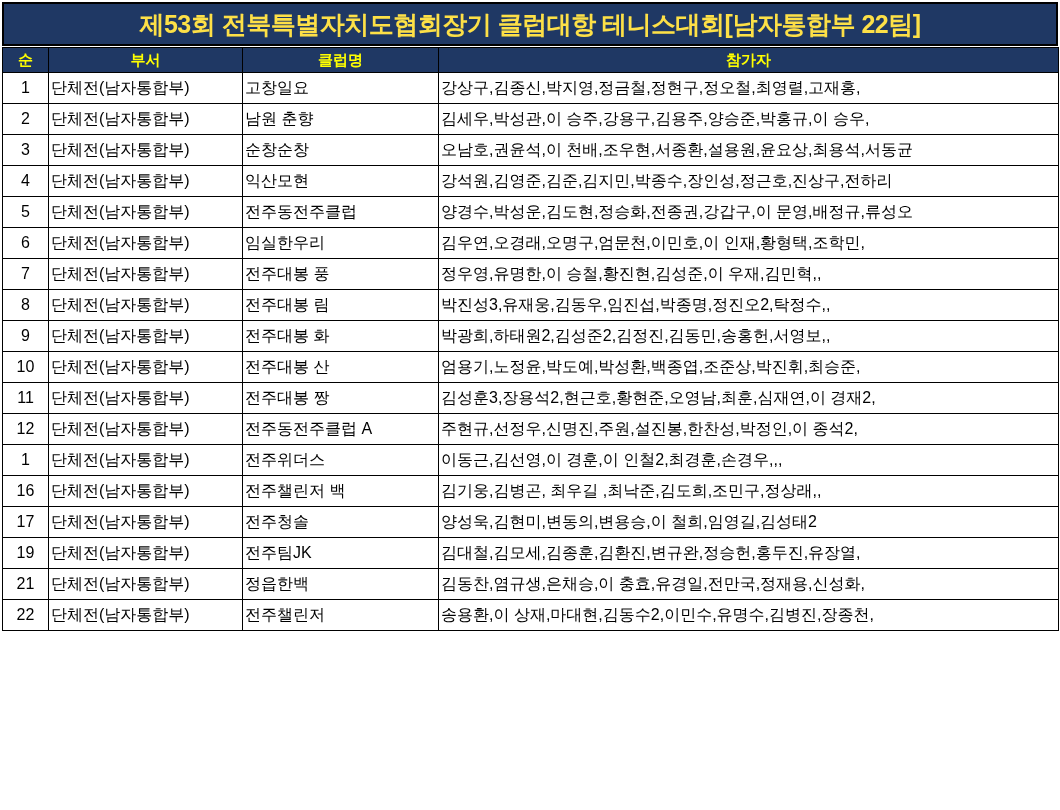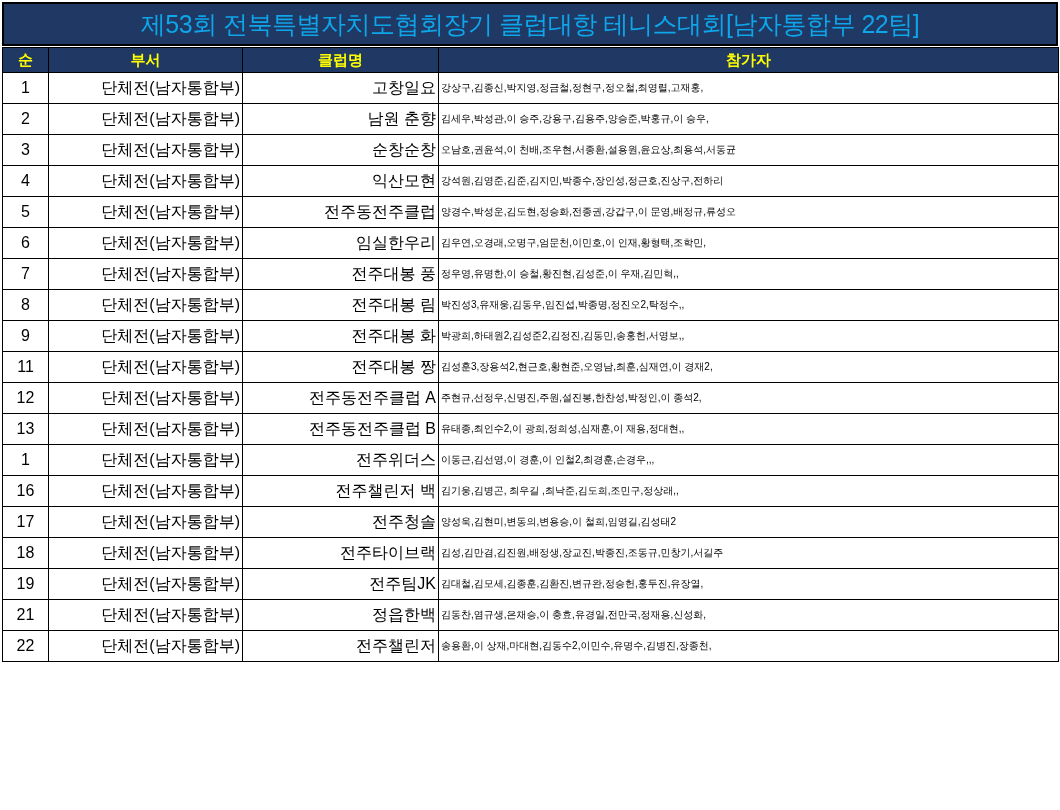--- a/index.html
+++ b/index.html
@@ -23,23 +23,23 @@
     height: 44px;
     margin: 2px 2px 0 2px;
     background: #1f3864;
     border: 2px solid #000000;
     display: flex;
     align-items: center;
     justify-content: center;
     box-sizing: border-box;
   }
   .title-text {
-    color: #0ea5e9;
+    color: #fde047;
     font-size: 25px;
-    font-weight: normal;
+    font-weight: bold;
     letter-spacing: -0.5px;
     white-space: nowrap;
   }
   table.grid {
     border-collapse: collapse;
     table-layout: fixed;
     width: 1056px;
     margin: 1px 2px 0 2px;
   }
   table.grid th, table.grid td {
@@ -60,29 +60,29 @@
   tbody td {
     height: 31px;
     font-size: 16px;
     color: #000000;
     background: #ffffff;
   }
   td.c-no {
     text-align: center;
   }
   td.c-dept {
-    text-align: right;
+    text-align: left;
   }
   td.c-club {
-    text-align: right;
+    text-align: left;
   }
   td.c-players {
     text-align: left;
     padding-left: 6px;
-    font-size: 10px;
+    font-size: 16px;
     margin-left: 31px;
   }
   col.w-no { width: 46px; }
   col.w-dept { width: 194px; }
   col.w-club { width: 196px; }
   col.w-players { width: 620px; }
 </style>
 </head>
 <body>
 
@@ -156,62 +156,56 @@
         <td class="c-club">전주대봉 림</td>
         <td class="c-players">박진성3,유재웅,김동우,임진섭,박종명,정진오2,탁정수,,</td>
       </tr>
       <tr>
         <td class="c-no">9</td>
         <td class="c-dept">단체전(남자통합부)</td>
         <td class="c-club">전주대봉 화</td>
         <td class="c-players">박광희,하태원2,김성준2,김정진,김동민,송홍헌,서영보,,</td>
       </tr>
       <tr>
+        <td class="c-no">10</td>
+        <td class="c-dept">단체전(남자통합부)</td>
+        <td class="c-club">전주대봉 산</td>
+        <td class="c-players">엄용기,노정윤,박도예,박성환,백종엽,조준상,박진휘,최승준,</td>
+      </tr>
+      <tr>
         <td class="c-no">11</td>
         <td class="c-dept">단체전(남자통합부)</td>
         <td class="c-club">전주대봉 짱</td>
         <td class="c-players">김성훈3,장용석2,현근호,황현준,오영남,최훈,심재연,이 경재2,</td>
       </tr>
       <tr>
         <td class="c-no">12</td>
         <td class="c-dept">단체전(남자통합부)</td>
         <td class="c-club">전주동전주클럽 A</td>
         <td class="c-players">주현규,선정우,신명진,주원,설진봉,한찬성,박정인,이 종석2,</td>
       </tr>
       <tr>
-        <td class="c-no">13</td>
-        <td class="c-dept">단체전(남자통합부)</td>
-        <td class="c-club">전주동전주클럽 B</td>
-        <td class="c-players">유태종,최인수2,이 광희,정희성,심재훈,이 재용,정대현,,</td>
-      </tr>
-      <tr>
         <td class="c-no">1</td>
         <td class="c-dept">단체전(남자통합부)</td>
         <td class="c-club">전주위더스</td>
         <td class="c-players">이동근,김선영,이 경훈,이 인철2,최경훈,손경우,,,</td>
       </tr>
       <tr>
         <td class="c-no">16</td>
         <td class="c-dept">단체전(남자통합부)</td>
         <td class="c-club">전주챌린저 백</td>
         <td class="c-players">김기웅,김병곤, 최우길 ,최낙준,김도희,조민구,정상래,,</td>
       </tr>
       <tr>
         <td class="c-no">17</td>
         <td class="c-dept">단체전(남자통합부)</td>
         <td class="c-club">전주청솔</td>
         <td class="c-players">양성욱,김현미,변동의,변용승,이 철희,임영길,김성태2</td>
       </tr>
       <tr>
-        <td class="c-no">18</td>
-        <td class="c-dept">단체전(남자통합부)</td>
-        <td class="c-club">전주타이브랙</td>
-        <td class="c-players">김성,김만겸,김진원,배정생,장교진,박종진,조동규,민창기,서길주</td>
-      </tr>
-      <tr>
         <td class="c-no">19</td>
         <td class="c-dept">단체전(남자통합부)</td>
         <td class="c-club">전주팀JK</td>
         <td class="c-players">김대철,김모세,김종훈,김환진,변규완,정승헌,홍두진,유장열,</td>
       </tr>
       <tr>
         <td class="c-no">21</td>
         <td class="c-dept">단체전(남자통합부)</td>
         <td class="c-club">정읍한백</td>
         <td class="c-players">김동찬,염규생,은채승,이 충효,유경일,전만국,정재용,신성화,</td>

